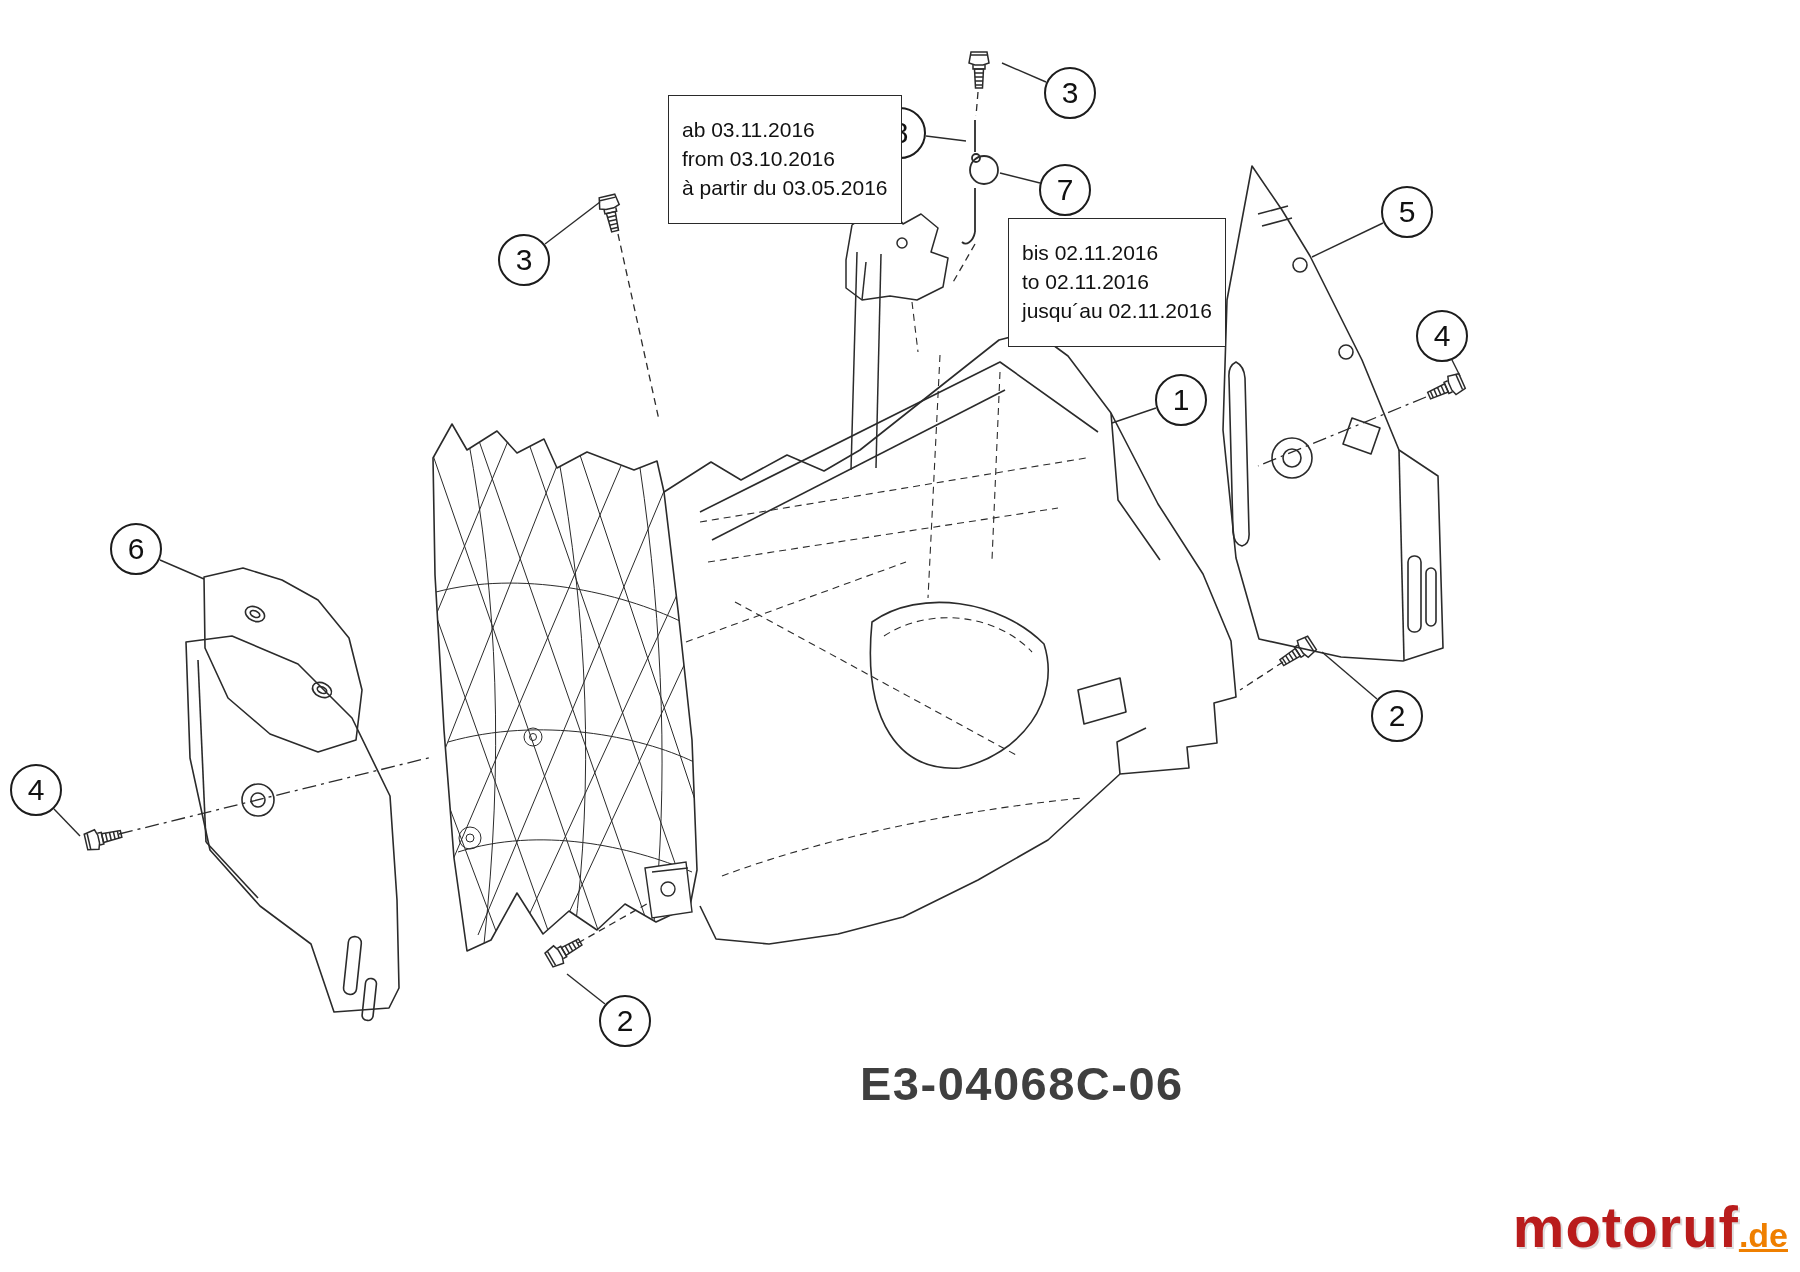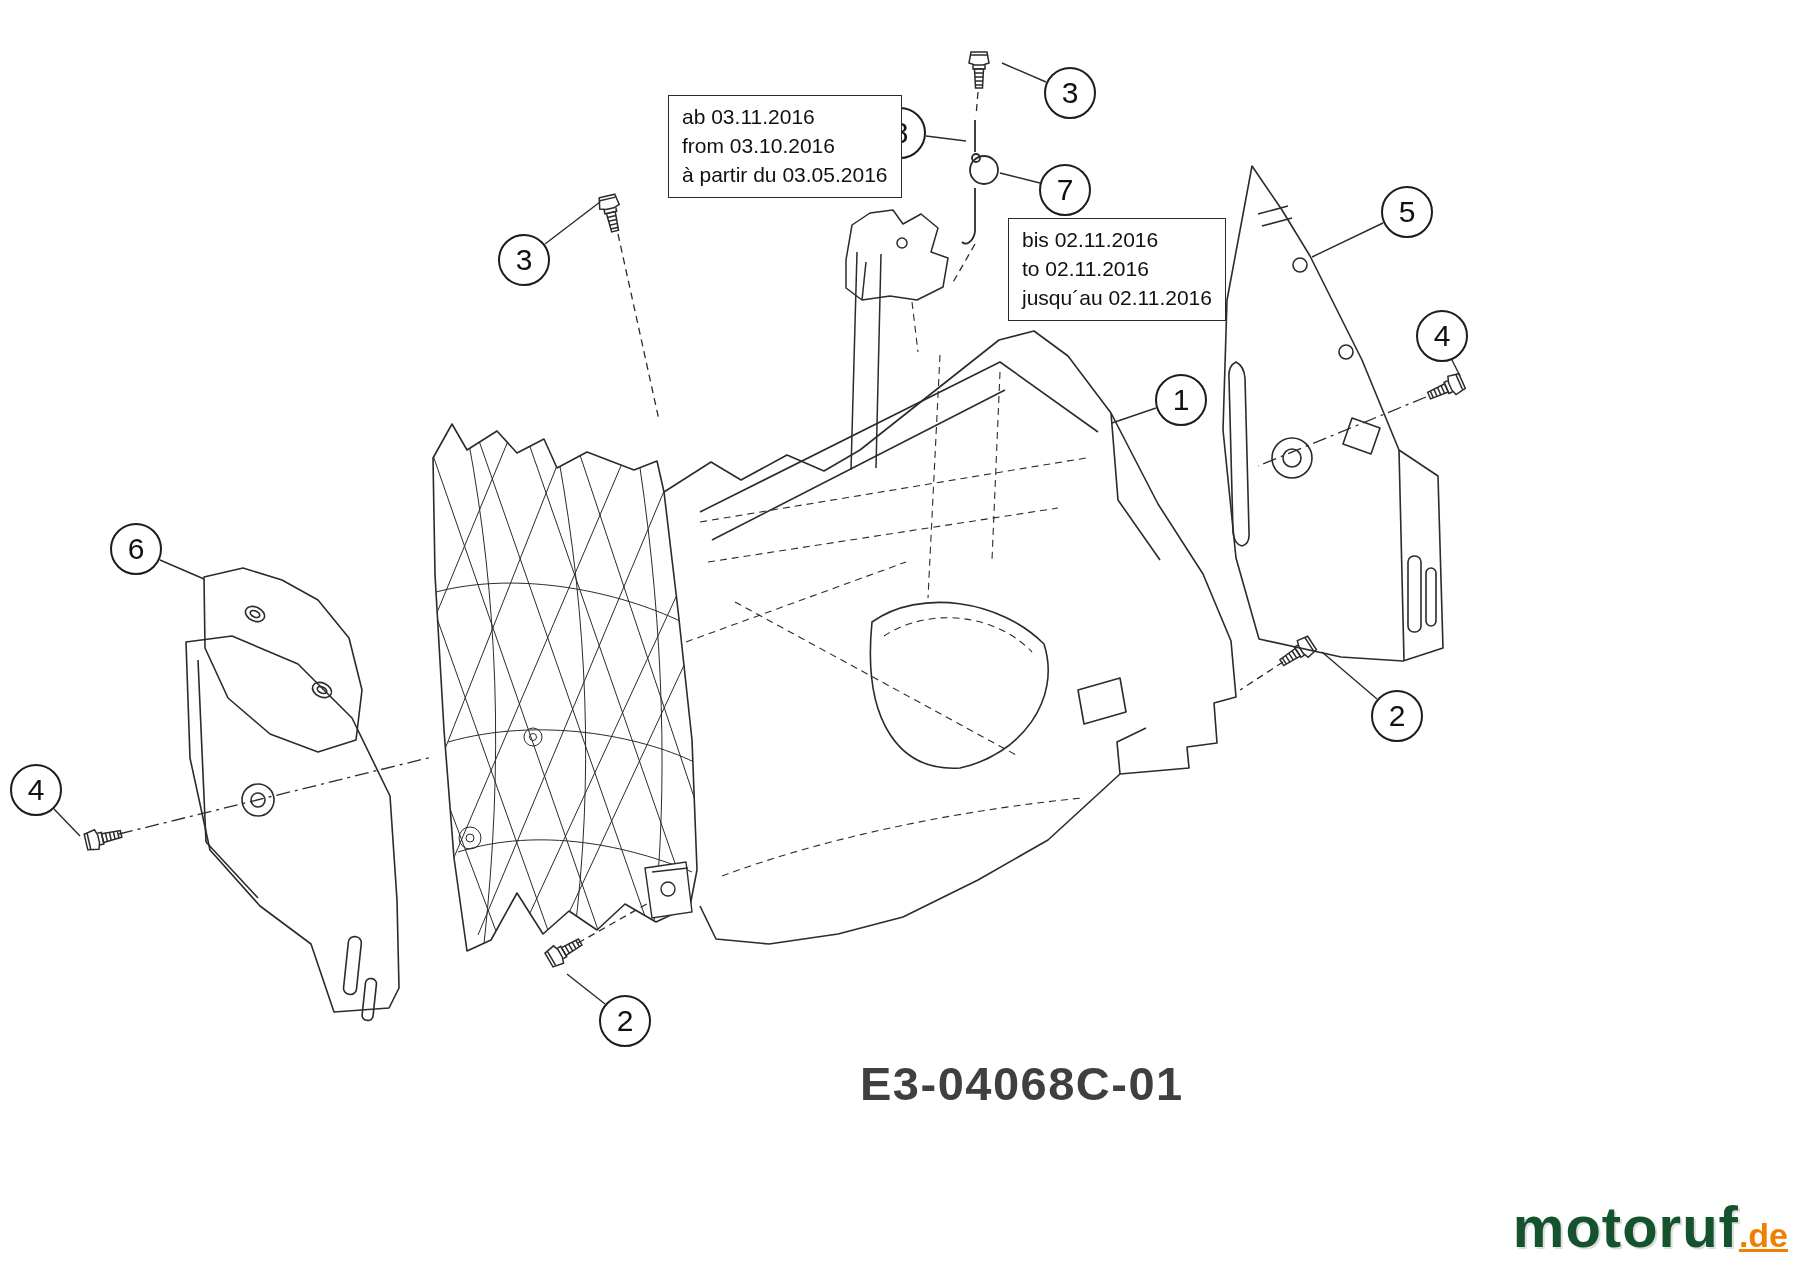--- a/index.html
+++ b/index.html
@@ -11,30 +11,30 @@
   }
   .stage svg { position: absolute; left: 0; top: 0; }
   .callout {
     position: absolute; width: 52px; height: 52px;
     border: 2.5px solid #1c1c1c; border-radius: 50%;
     background: #ffffff; display: flex; align-items: center; justify-content: center;
     font-size: 30px; color: #111; z-index: 3;
   }
   .note {
     position: absolute; border: 1.5px solid #2a2a2a; background: #fff;
-    padding: 7px 13px; font-size: 21px; line-height: 1.38; color: #111;
+    padding: 20px 13px; font-size: 21px; line-height: 1.38; color: #111;
     z-index: 3; white-space: nowrap;
   }
   .part-code {
     position: absolute; left: 860px; top: 1056px;
     font-size: 47px; font-weight: 700; color: #3f3f3f;
     letter-spacing: 1.5px; z-index: 3;
   }
   .watermark { position: absolute; right: 12px; bottom: 12px; z-index: 4; font-weight: 700; }
-  .wm-main { font-size: 58px; color: #14532d; letter-spacing: 1px; text-shadow: 2px 2px 0 rgba(120,120,120,.25); }
+  .wm-main { font-size: 58px; color: #b91c1c; letter-spacing: 1px; text-shadow: 2px 2px 0 rgba(120,120,120,.25); }
   .wm-tld { font-size: 34px; color: #ef7f00; text-decoration: underline; }
 </style>
 </head>
 <body>
 
 <div class="stage">
 
   <svg width="1800" height="1272" viewBox="0 0 1800 1272">
     <defs>
       <clipPath id="panelClip">
@@ -232,19 +232,19 @@
     <div>ab 03.11.2016</div>
     <div>from 03.10.2016</div>
     <div>à partir du 03.05.2016</div>
   </div>
   <div class="note" style="left:1008px;top:218px">
     <div>bis 02.11.2016</div>
     <div>to 02.11.2016</div>
     <div>jusqu´au 02.11.2016</div>
   </div>
 
-  <div class="part-code">E3-04068C-01</div>
+  <div class="part-code">E3-04068C-06</div>
 
   <div class="watermark">
     <span class="wm-main">motoruf</span><span class="wm-tld">.de</span>
   </div>
 
 </div>
 
 </body></html>

